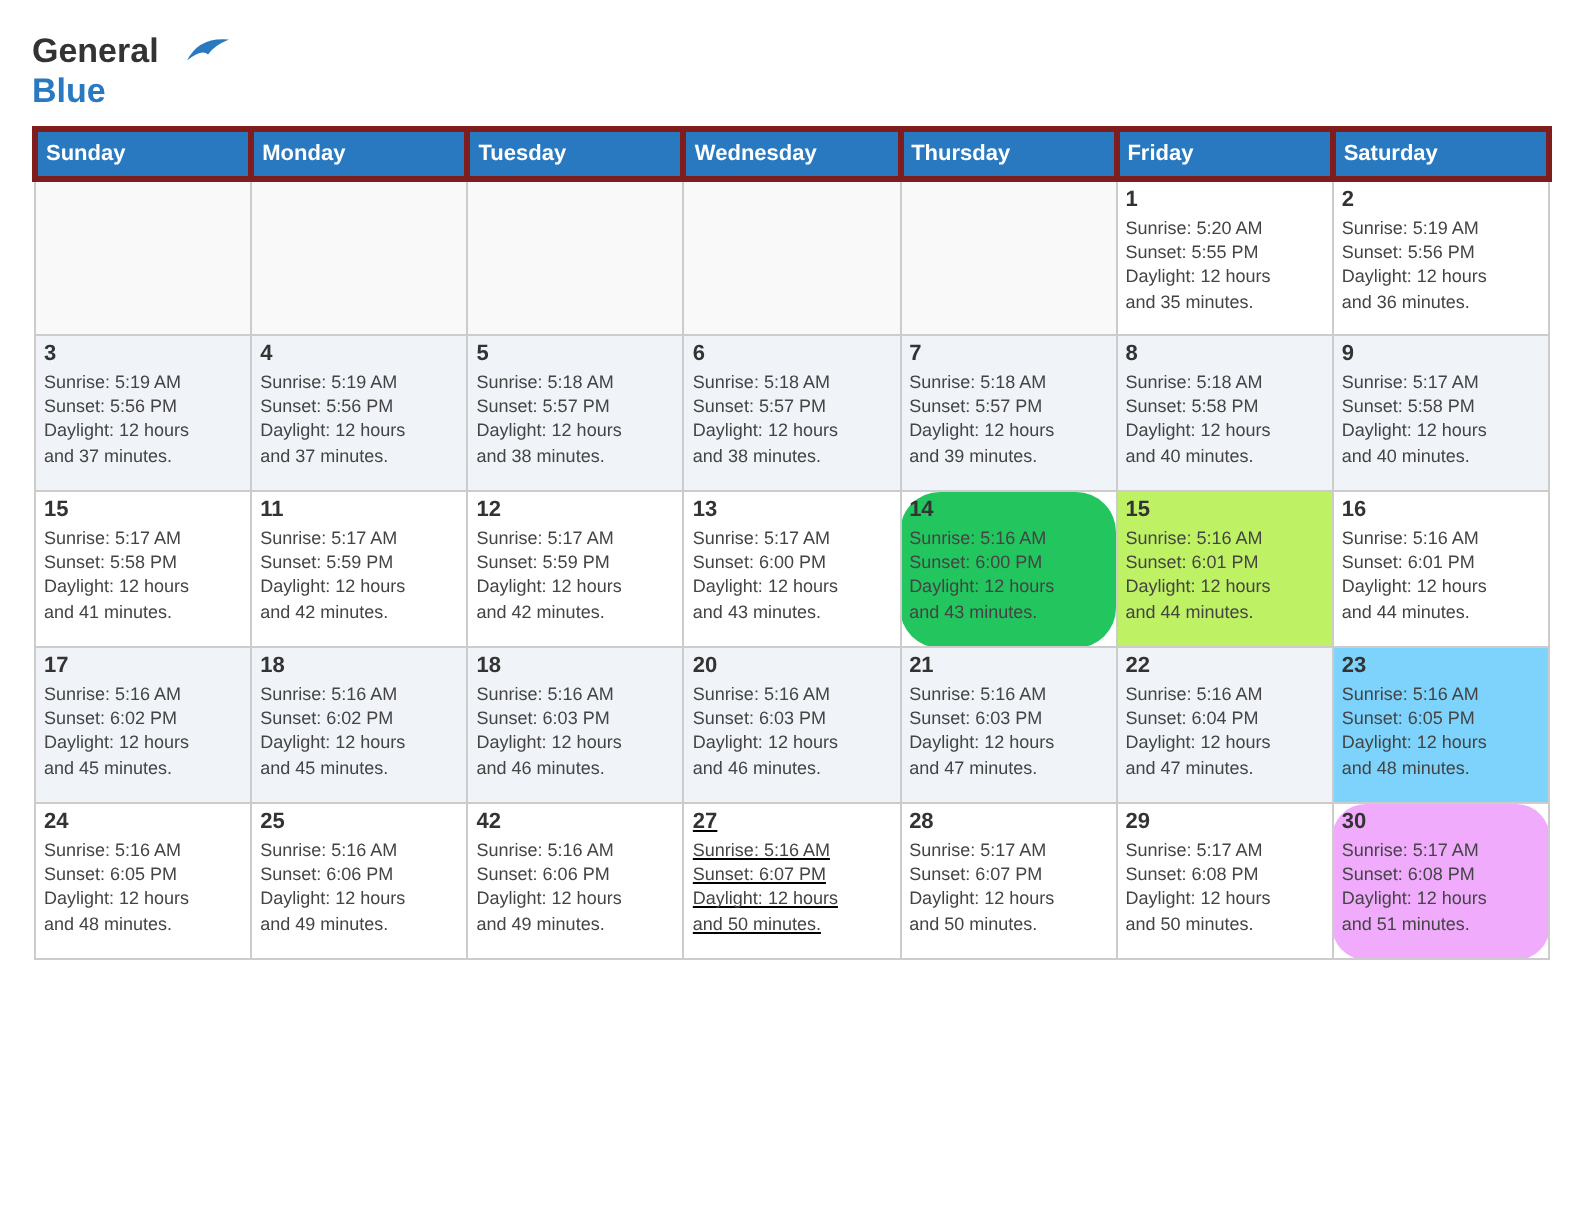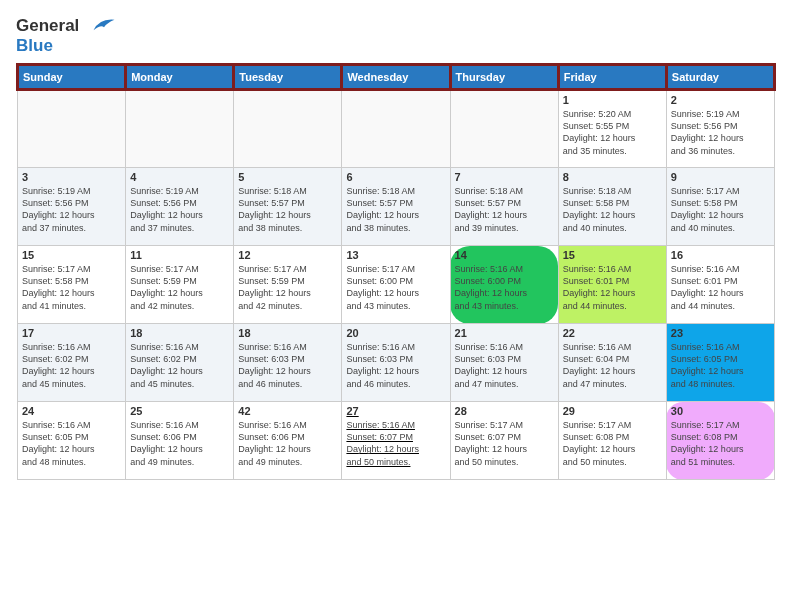--- a/index.html
+++ b/index.html
@@ -212,21 +212,21 @@
           <div class="day-info">Sunrise: 5:16 AM<br>Sunset: 6:03 PM<br>Daylight: 12 hours<br>and 46 minutes.</div>
         </td>
         <td style="background: rgb(240, 244, 248);">
           <span class="day-number">21</span>
           <div class="day-info">Sunrise: 5:16 AM<br>Sunset: 6:03 PM<br>Daylight: 12 hours<br>and 47 minutes.</div>
         </td>
         <td style="background: rgb(240, 244, 248);">
           <span class="day-number">22</span>
           <div class="day-info">Sunrise: 5:16 AM<br>Sunset: 6:04 PM<br>Daylight: 12 hours<br>and 47 minutes.</div>
         </td>
-        <td style="background: #0ea5e9; margin-left: 34px;">
+        <td style="background: #7dd3fc; margin-left: 34px;">
           <span class="day-number">23</span>
           <div class="day-info">Sunrise: 5:16 AM<br>Sunset: 6:05 PM<br>Daylight: 12 hours<br>and 48 minutes.</div>
         </td>
       </tr>
       <tr>
         <td style="background: rgb(255, 255, 255);">
           <span class="day-number">24</span>
           <div class="day-info">Sunrise: 5:16 AM<br>Sunset: 6:05 PM<br>Daylight: 12 hours<br>and 48 minutes.</div>
         </td>
         <td style="background: rgb(255, 255, 255);">

